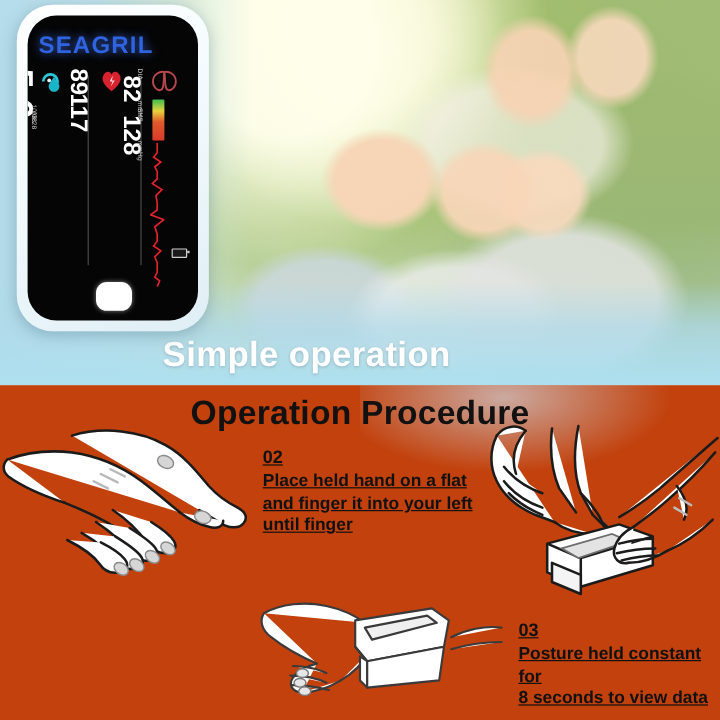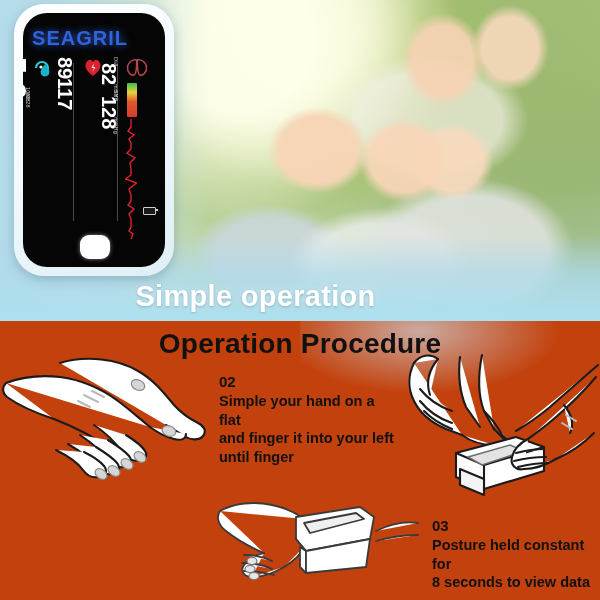--- a/index.html
+++ b/index.html
@@ -75,21 +75,21 @@
   .device-btn{position:absolute;left:57px;top:222px;width:30px;height:24px;
       border-radius:9px;background:#ffffff;box-shadow:0 0 4px rgba(255,255,255,.5);}
 
   
   .panel{position:absolute;left:0;top:321px;width:600px;height:279px;background:#c2410c;}
   .panel-sheen{position:absolute;left:300px;top:0;width:300px;height:120px;
       background:radial-gradient(ellipse 200px 90px at 120px 10px, rgba(208,226,240,.65) 0%, rgba(255,255,255,0) 70%);}
   .proc-title{position:absolute;left:0;top:7px;width:600px;text-align:center;
       font-size:28px;font-weight:bold;color:#111;letter-spacing:.2px;}
 
-  .step{position:absolute;color:#111;}
+  .step{position:absolute;color:#111;text-decoration:underline;}
   .step-num{font-size:15px;font-weight:bold;line-height:1.25;}
   .step-txt{font-size:14.5px;font-weight:bold;line-height:1.3;}
 
   .step-01{left:10px;top:163px;width:215px;}
   .step-02{left:219px;top:52px;width:180px;}
   .step-03{left:432px;top:196px;width:170px;}
 
   .art{position:absolute;}
   .art-01{left:-2px;top:36px;width:214px;height:140px;}
   .art-02{left:398px;top:28px;width:202px;height:150px;}
@@ -285,21 +285,21 @@
       <g fill="#e6e6e6" stroke="#7a7a7a" stroke-width="1.2">
         <ellipse cx="38" cy="68" rx="5" ry="3.6"></ellipse>
         <ellipse cx="36" cy="76" rx="5" ry="3.6"></ellipse>
         <ellipse cx="40" cy="83" rx="5" ry="3.6"></ellipse>
       </g>
     </svg>
 
 
     <div class="step step-02">
       <div class="step-num">02</div>
-      <div class="step-txt">Simple your hand on a flat</div>
+      <div class="step-txt">Place held hand on a flat</div>
       <div class="step-txt">and finger it into your left</div>
       <div class="step-txt">until finger</div>
     </div>
 
     <div class="step step-03">
       <div class="step-num">03</div>
       <div class="step-txt">Posture held constant for</div>
       <div class="step-txt">8 seconds to view data</div>
     </div>
 

